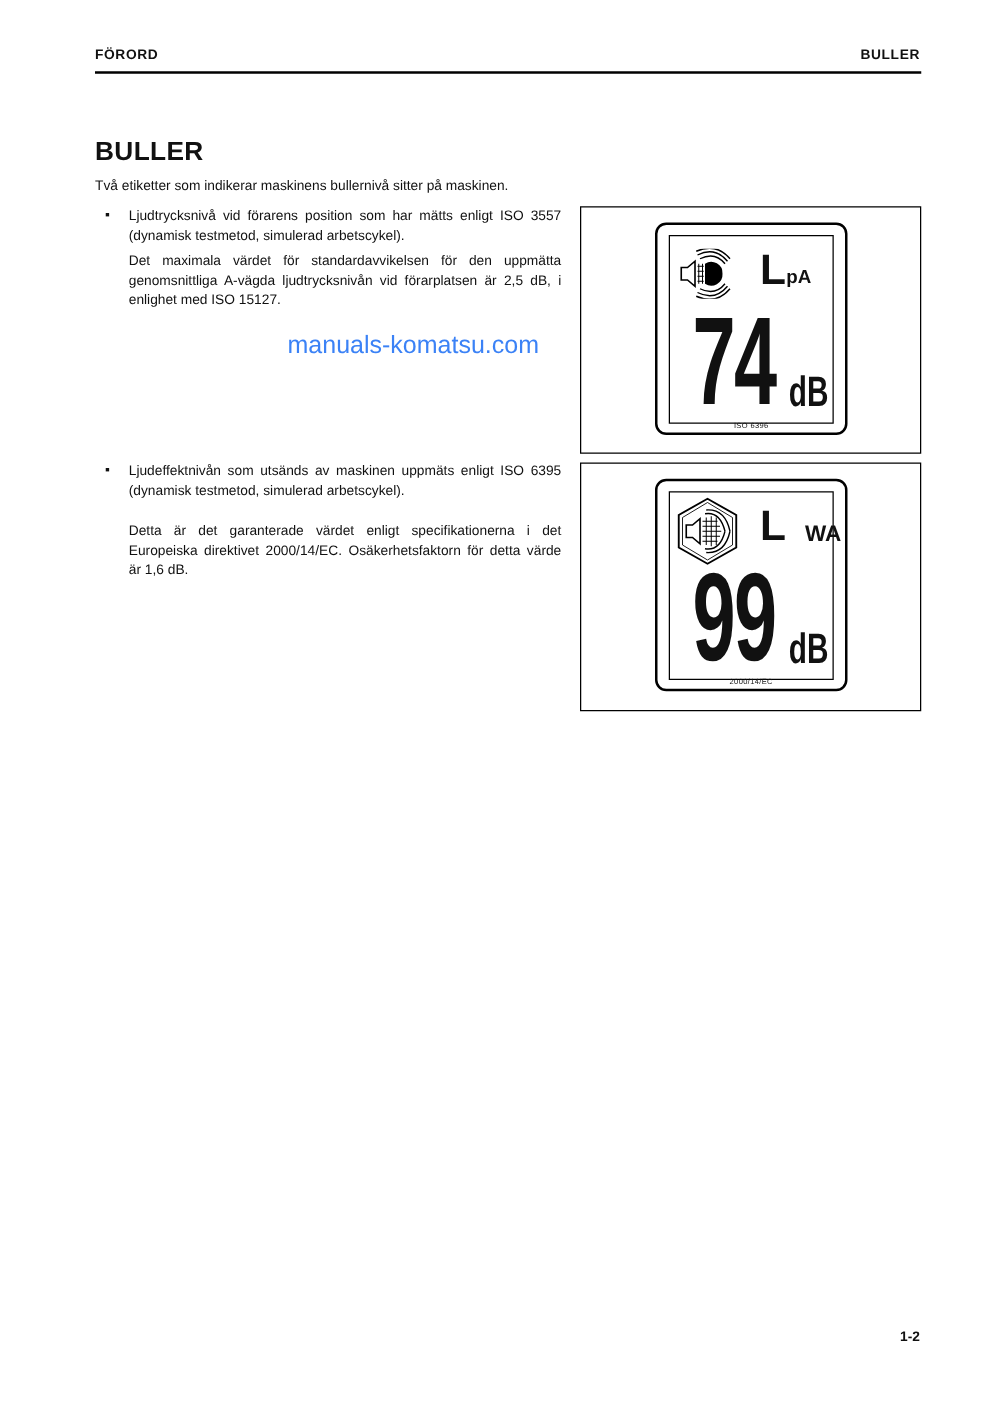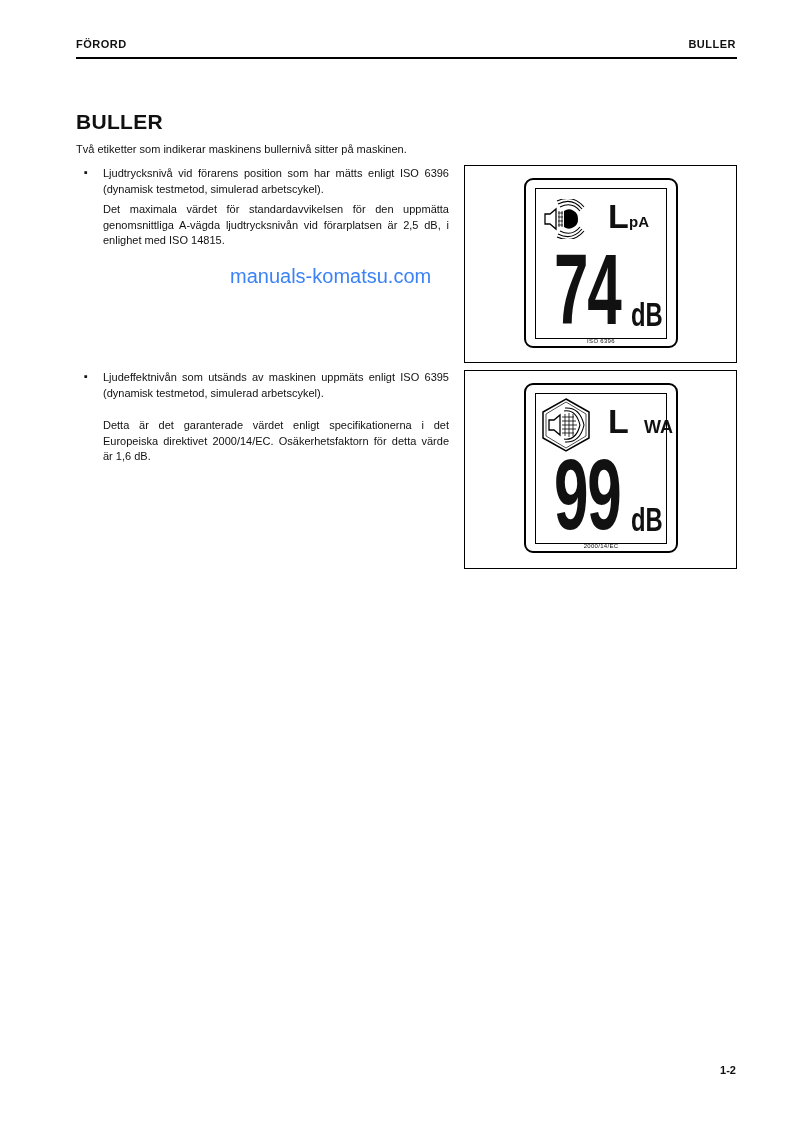--- a/index.html
+++ b/index.html
@@ -29,22 +29,22 @@
 <body>
 
 <div class="abs hdr hdr-left">FÖRORD</div>
 <div class="abs hdr hdr-right">BULLER</div>
 <div class="abs hdr-rule"></div>
 
 <div class="abs title">BULLER</div>
 <div class="abs intro">Två etiketter som indikerar maskinens bullernivå sitter på maskinen.</div>
 
 <div class="abs bullet" style="top:166px;">▪</div>
-<div class="abs para" style="left:103px; top:166px; width:346px;">Ljudtrycksnivå vid förarens position som har mätts enligt ISO 6396 (dynamisk testmetod, simulerad arbetscykel).</div>
-<div class="abs para" style="left:103px; top:202px; width:346px;">Det maximala värdet för standardavvikelsen för den uppmätta genomsnittliga A-vägda ljudtrycksnivån vid förarplatsen är 2,5 dB, i enlighet med ISO 14815.</div>
+<div class="abs para" style="left:103px; top:166px; width:346px;">Ljudtrycksnivå vid förarens position som har mätts enligt ISO 3557 (dynamisk testmetod, simulerad arbetscykel).</div>
+<div class="abs para" style="left:103px; top:202px; width:346px;">Det maximala värdet för standardavvikelsen för den uppmätta genomsnittliga A-vägda ljudtrycksnivån vid förarplatsen är 2,5 dB, i enlighet med ISO 15127.</div>
 
 <div class="abs watermark">manuals-komatsu.com</div>
 
 <div class="abs bullet" style="top:370px;">▪</div>
 <div class="abs para" style="left:103px; top:370px; width:346px;">Ljudeffektnivån som utsänds av maskinen uppmäts enligt ISO 6395 (dynamisk testmetod, simulerad arbetscykel).</div>
 <div class="abs para" style="left:103px; top:406px; width:346px;margin-top:12px;">Detta är det garanterade värdet enligt specifikationerna i det Europeiska direktivet 2000/14/EC. Osäkerhetsfaktorn för detta värde är 1,6 dB.</div>
 
 <div class="abs frame" style="left:464px; top:165px; width:271px; height:196px;">
   <div class="abs label-outer" style="left:59px; top:12px; width:150px; height:166px;">
     <div class="abs label-inner" style="left:9px; top:8px; width:130px; height:149px;">

